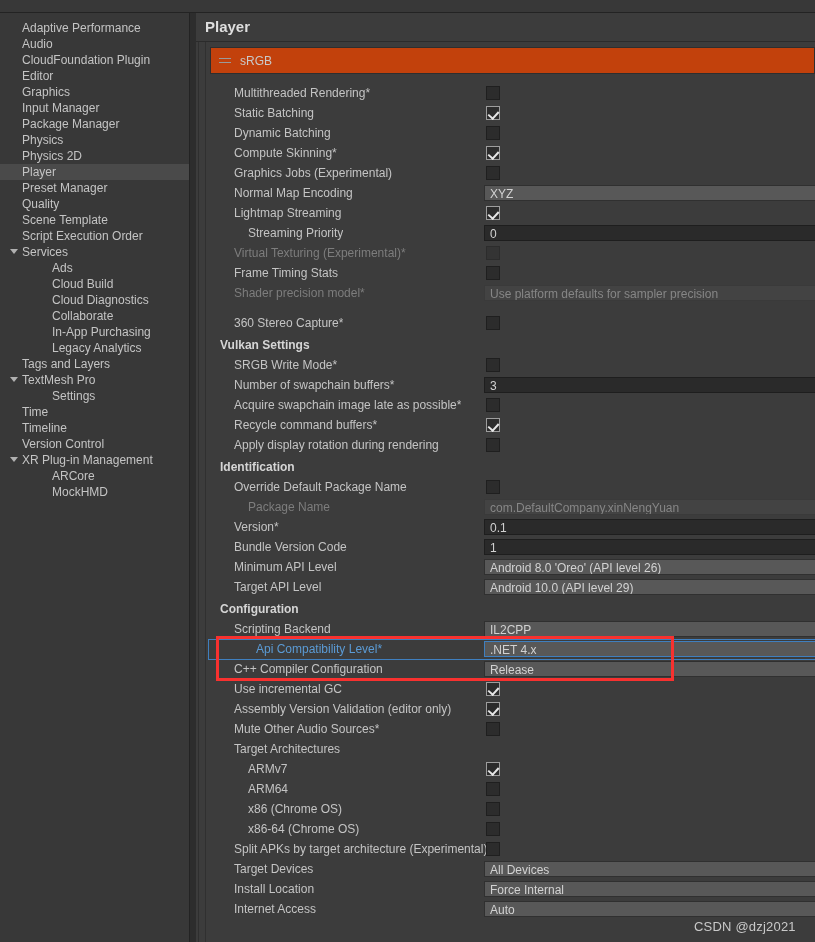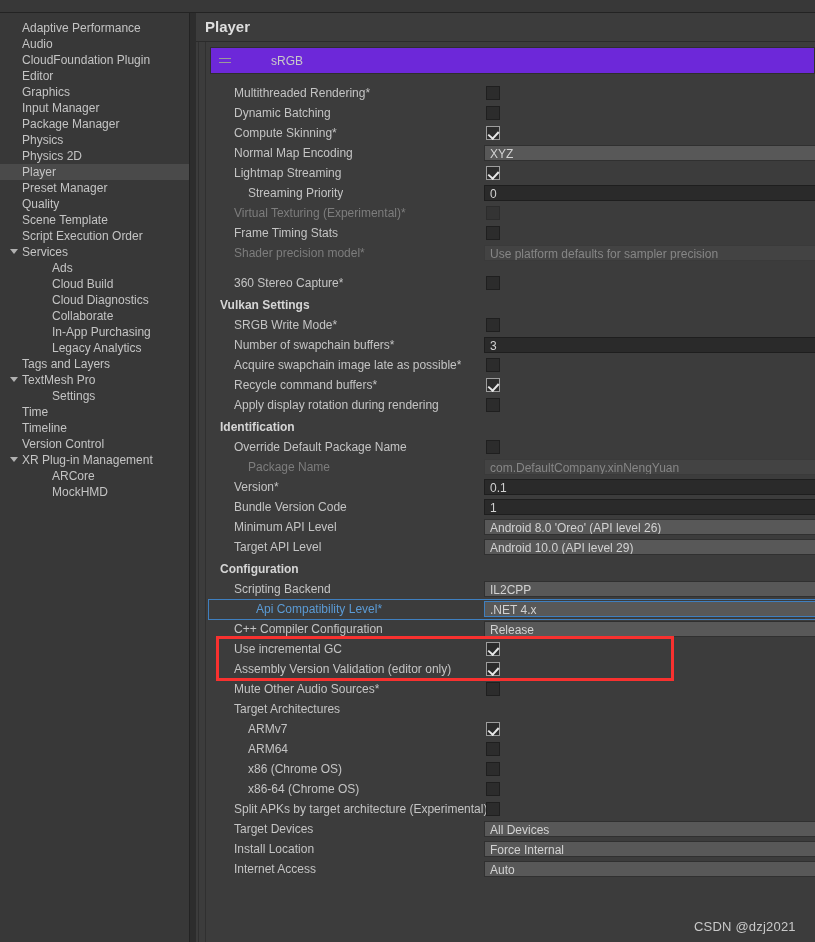--- a/index.html
+++ b/index.html
@@ -51,22 +51,22 @@
   .title-underline { height: 1px; background: #2b2b2b; }
 
   
   .rail-a { position: absolute; left: 2px; top: 29px; width: 1px; height: 913px; background: #2f2f2f; }
   .rail-b { position: absolute; left: 9px; top: 29px; width: 1px; height: 913px; background: #303030; }
 
   
   .srgb-wrap { position: absolute; left: 14px; top: 34px; width: 605px; height: 27px; }
   .srgb-box {
     width: 100%; height: 100%;
-    border: 1px solid #2e2e2e; background: #6d28d9;
-    display: flex; align-items: center; padding-left: 8px; gap: 31px;
+    border: 1px solid #2e2e2e; background: #c2410c;
+    display: flex; align-items: center; padding-left: 8px;
   }
   .hamburger { width: 12px; height: 9px; position: relative; margin-right: 9px; }
   .hamburger i { position: absolute; left: 0; width: 12px; height: 1px; background: #9a9a9a; display:block; }
   .hamburger i:nth-child(1) { top: 2px; }
   .hamburger i:nth-child(2) { top: 6px; }
   .srgb-label { font-size: 12px; color: #c9c9c9; }
 
   
   .rows { position: absolute; left: 0; top: 70px; width: 619px; }
   .row { position: relative; height: 20px; }
@@ -193,26 +193,34 @@
         <span class="srgb-label">sRGB</span>
       </div>
     </div>
 
     <div class="rows" id="rows">
         <div class="row">
           <div class="row-label">Multithreaded Rendering*</div>
           <div class="cb"></div>
         </div>
         <div class="row">
+          <div class="row-label">Static Batching</div>
+          <div class="cb on"></div>
+        </div>
+        <div class="row">
           <div class="row-label">Dynamic Batching</div>
           <div class="cb"></div>
         </div>
         <div class="row">
           <div class="row-label">Compute Skinning*</div>
           <div class="cb on"></div>
+        </div>
+        <div class="row">
+          <div class="row-label">Graphics Jobs (Experimental)</div>
+          <div class="cb"></div>
         </div>
         <div class="row">
           <div class="row-label">Normal Map Encoding</div>
           <div class="field popup">XYZ</div>
         </div>
         <div class="row">
           <div class="row-label">Lightmap Streaming</div>
           <div class="cb on"></div>
         </div>
         <div class="row indent">

